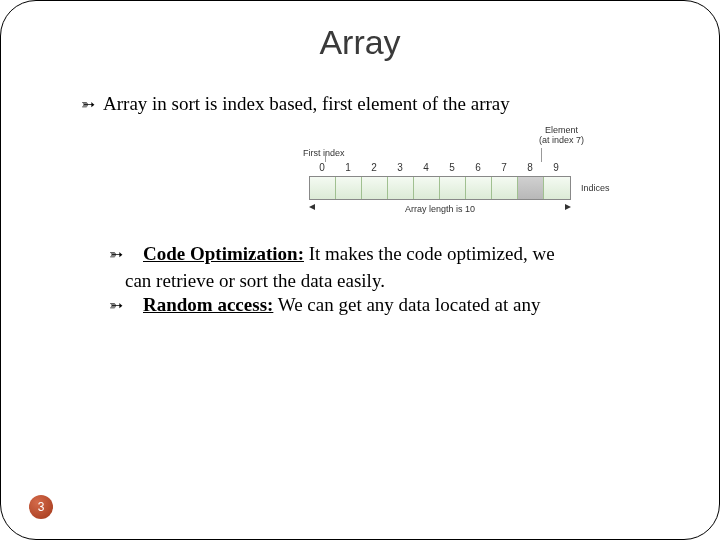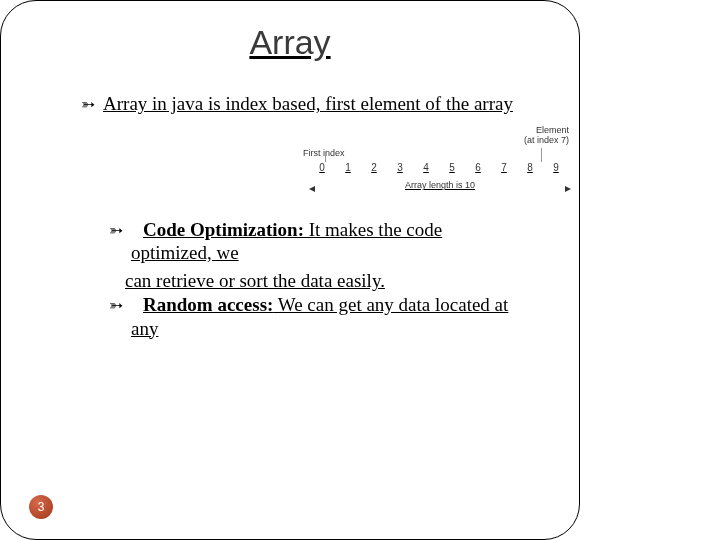--- a/index.html
+++ b/index.html
@@ -5,27 +5,26 @@
   * { box-sizing: border-box; margin: 0; padding: 0; }
   body {
     width: 720px;
     height: 540px;
     background: #fff;
     font-family: Georgia, 'Times New Roman', serif;
     position: relative;
     overflow: hidden;
   }
   .slide {
-    width: 580px;
+    width: 720px;
     height: 540px;
     position: relative;
     border: 1px solid #000;
     border-radius: 36px;
     background: #fff;
-    text-decoration: underline;
   }
   .title {
     font-family: Arial, Helvetica, sans-serif;
     font-size: 34px;
     color: #3a3a3a;
     text-align: center;
     padding-top: 22px;
     padding-bottom: 10px;
     font-weight: 400;
   }
@@ -61,23 +60,23 @@
     font-size: 9px;
     color: #333;
   }
   .dlabel-fi {
     position: absolute;
     left: 22px;
     top: 22px;
   }
   .dlabel-el {
     position: absolute;
-    left: 243px;
+    left: 258px;
     top: 0;
-    text-align: right;
+    text-align: center;
     line-height: 1.1;
   }
   .dline-fi {
     position: absolute;
     left: 44px;
     top: 26px;
     width: 1px;
     height: 10px;
     background: #999;
   }
@@ -120,21 +119,21 @@
     position: relative;
   }
   .indices-lbl {
     font-family: Arial, sans-serif;
     font-size: 9px;
     color: #333;
     margin-left: 10px;
   }
   .lenrow {
     display: flex;
-    align-items: flex-end;
+    align-items: flex-start;
     margin-top: 4px;
     font-family: Arial, sans-serif;
     font-size: 9px;
     color: #333;
   }
   .arrowL {
     width: 0; height: 0;
     border-top: 3px solid transparent;
     border-bottom: 3px solid transparent;
     border-right: 6px solid #333;
@@ -186,21 +185,21 @@
 <body>
 
 <div class="slide">
 
   <div class="title">Array</div>
 
   <div class="content">
 
     <div class="bullet">
       <span class="sym">➳</span>
-      <span>Array in java is index based, first element of the array</span>
+      <span>Array in sort is index based, first element of the array</span>
     </div>
 
     <div class="diagram">
       <div class="dlabels">
         <div class="dlabel-fi">First index</div>
         <div class="dline-fi"></div>
         <div class="dlabel-el">
           <div>Element</div>
           <div>(at index 7)</div>
         </div>
@@ -212,20 +211,35 @@
           <div>1</div>
           <div>2</div>
           <div>3</div>
           <div>4</div>
           <div>5</div>
           <div>6</div>
           <div>7</div>
           <div>8</div>
           <div>9</div>
         </div>
+        <div class="drow">
+          <div class="cells">
+            <div></div>
+            <div></div>
+            <div></div>
+            <div></div>
+            <div></div>
+            <div></div>
+            <div></div>
+            <div></div>
+            <div class="shaded"></div>
+            <div></div>
+          </div>
+          <span class="indices-lbl">Indices</span>
+        </div>
         <div class="lenrow" style="width:262px;">
           <span class="arrowL"></span>
           <span class="lenline">Array length is 10</span>
           <span class="arrowR"></span>
         </div>
       </div>
     </div>
 
 
     <div class="sublist">

